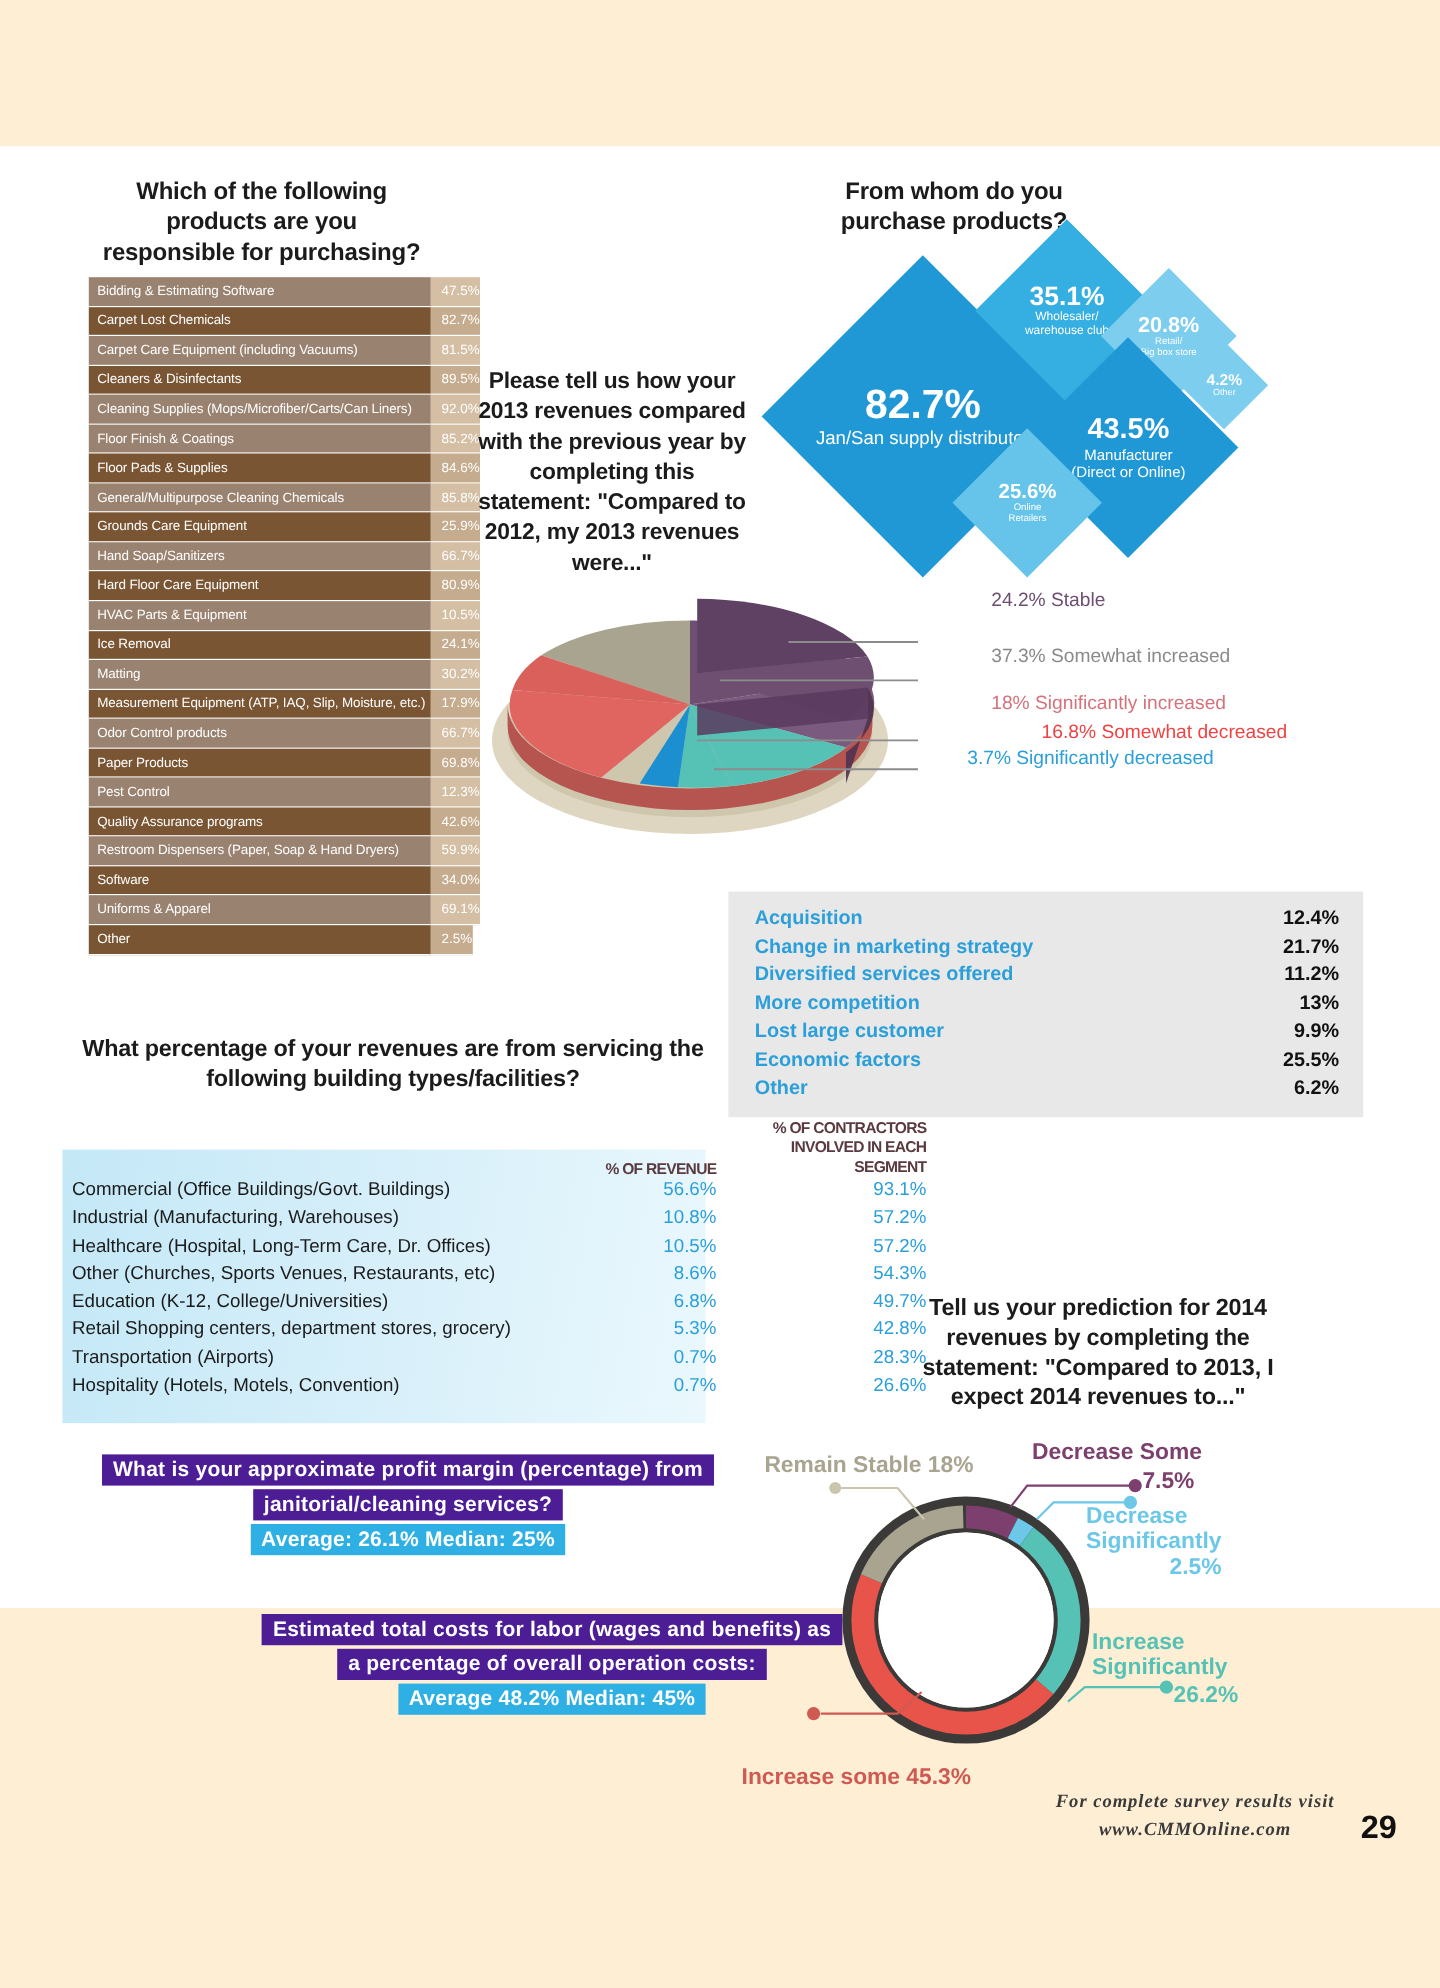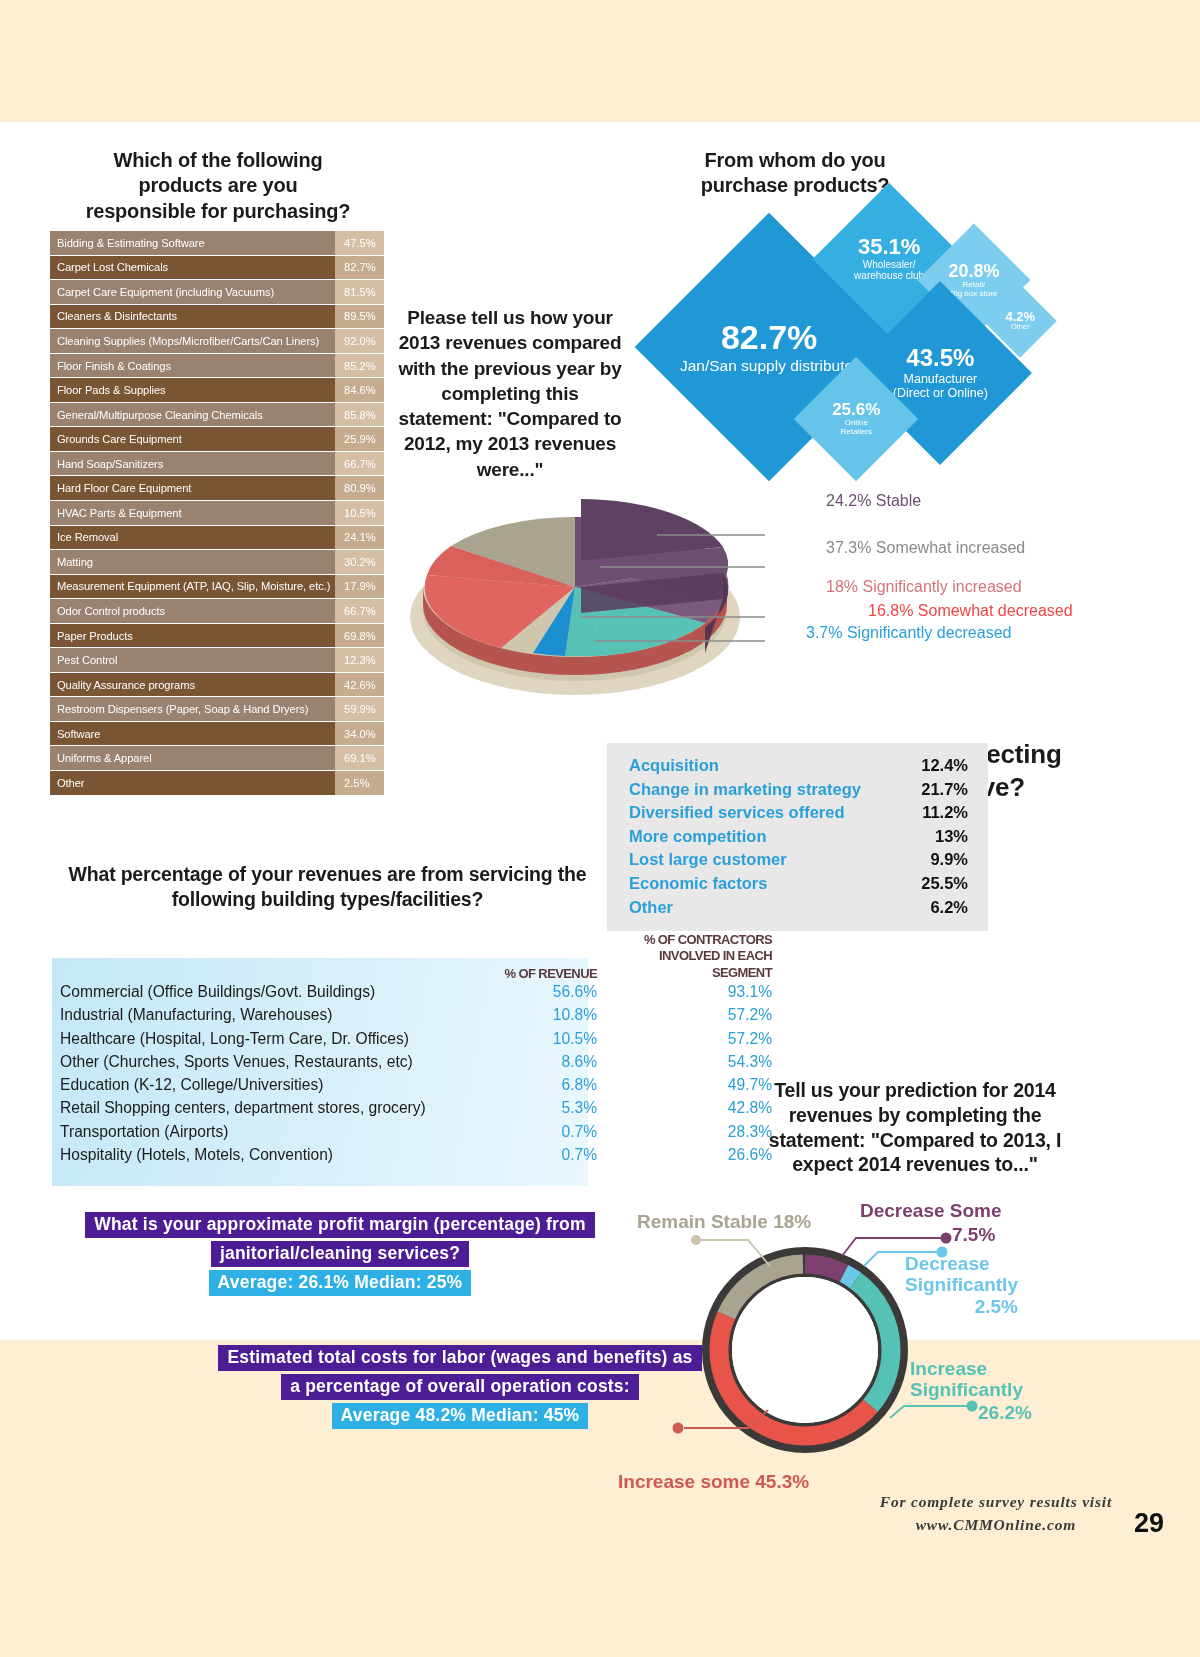--- a/index.html
+++ b/index.html
@@ -34,21 +34,21 @@
     color: #1b1b1b;
     text-align: center;
     line-height: 1.27;
     letter-spacing: -0.2px;
   }
 
   
   #products-table {
     position: absolute; left: 50px; top: 231px; width: 334px;
   }
-  .prow { display: flex; height: 24.55px; margin-bottom: 0px; }
+  .prow { display: flex; height: 24.55px; margin-bottom: 0px; margin-left: 24px; }
   .prow .plabel {
     flex: 0 0 285px;
     color: #ffffff;
     font-size: 11.2px;
     display: flex; align-items: center;
     padding-left: 7px;
     letter-spacing: -0.1px;
     white-space: nowrap;
   }
   .prow .pval {
@@ -76,21 +76,21 @@
   }
   .dia > .inner { transform: rotate(-45deg); width: 150%; }
   .dia .pct { font-weight: bold; line-height: 1; }
   .dia .nm  { line-height: 1.08; }
 
   
   #pie-chart { position: absolute; left: 405px; top: 495px; width: 360px; height: 220px; }
 
   
   #factor-panel {
-    position: absolute; left: 607px; top: 743px; width: 381px;
+    position: absolute; left: 607px; top: 743px; width: 529px;
     background: #e8e8e8; padding: 11px 20px 12px 22px;
   }
   #factor-panel .frow { display: flex; justify-content: space-between; align-items: baseline; line-height: 1.43; }
   #factor-panel .fl { color: #2b9fd9; font-weight: bold; font-size: 16.5px; }
   #factor-panel .fv { color: #111111; font-weight: bold; font-size: 16.5px; }
 
   
   #building-panel {
     position: absolute; left: 52px; top: 958px; width: 536px; height: 228px;
     background: linear-gradient(100deg, #c4e8f7 0%, #d9f0fa 55%, #eaf8fd 100%);

